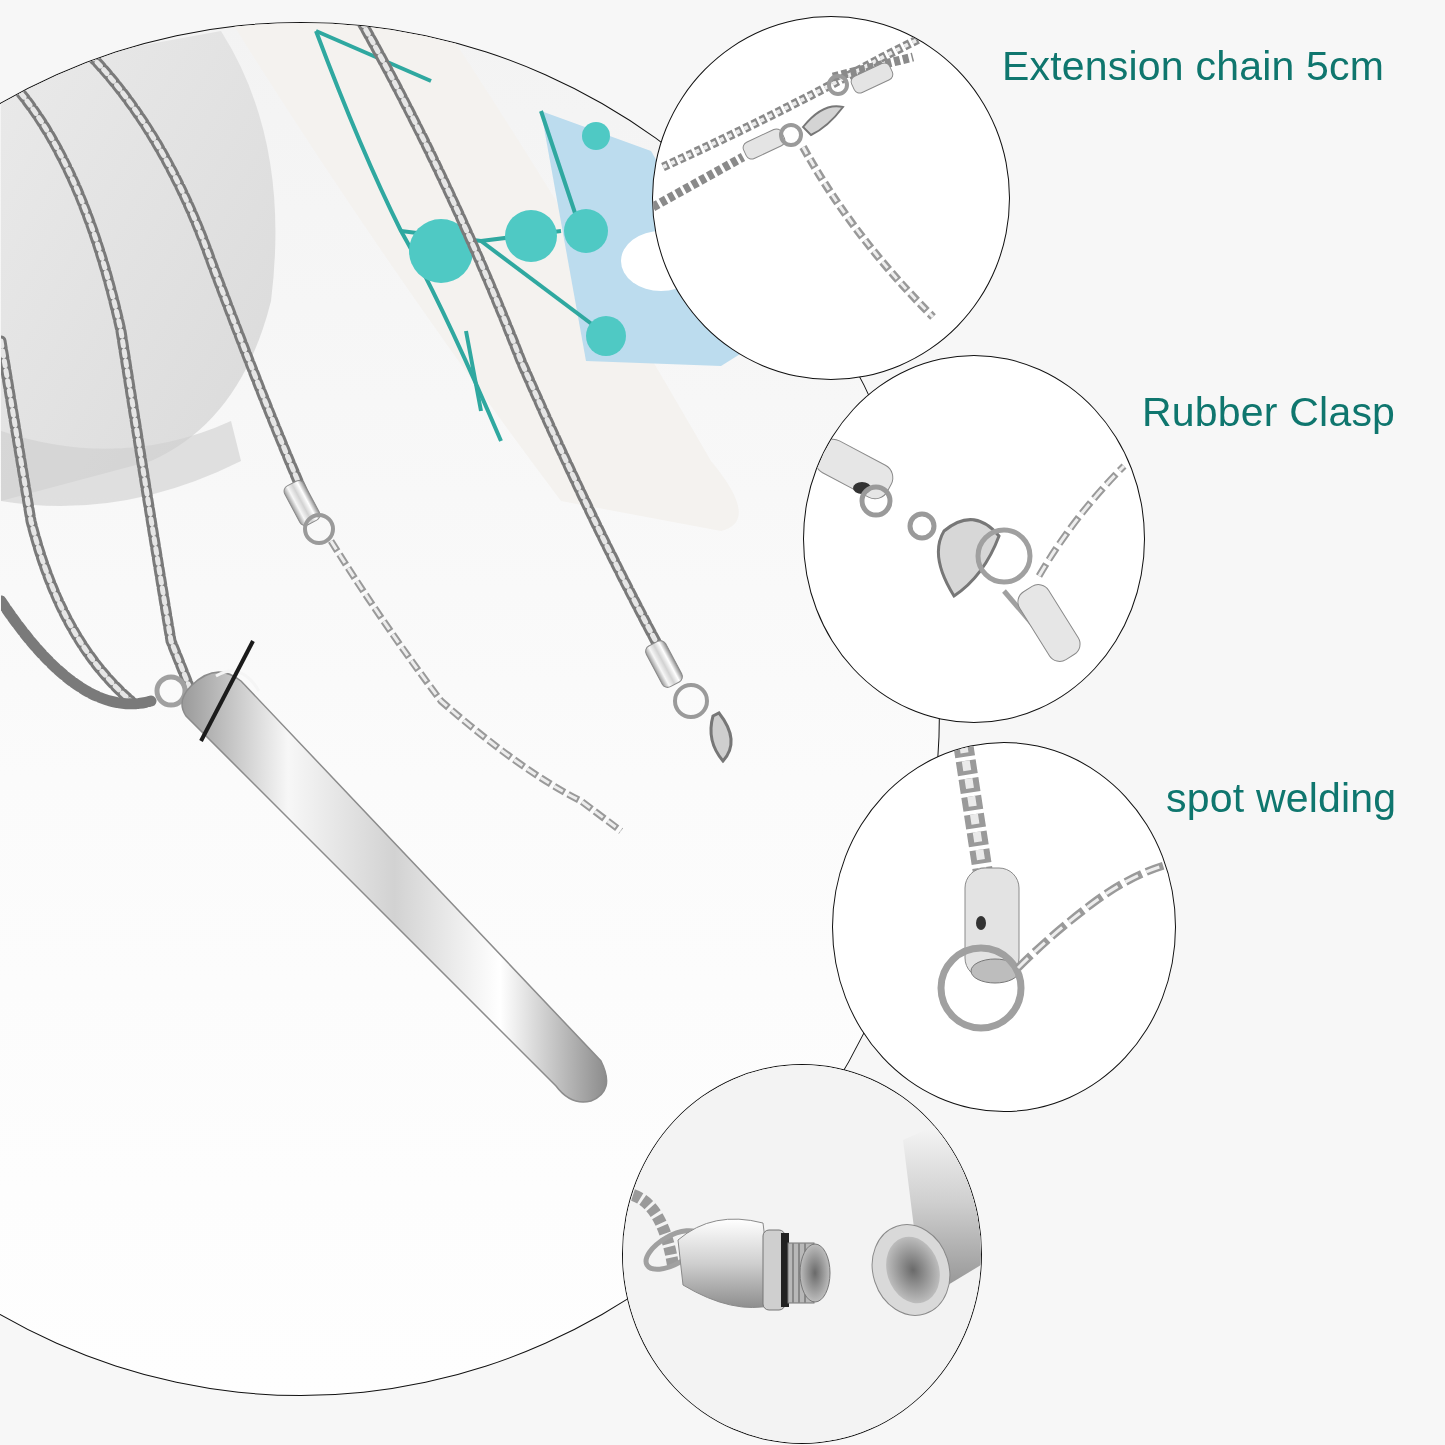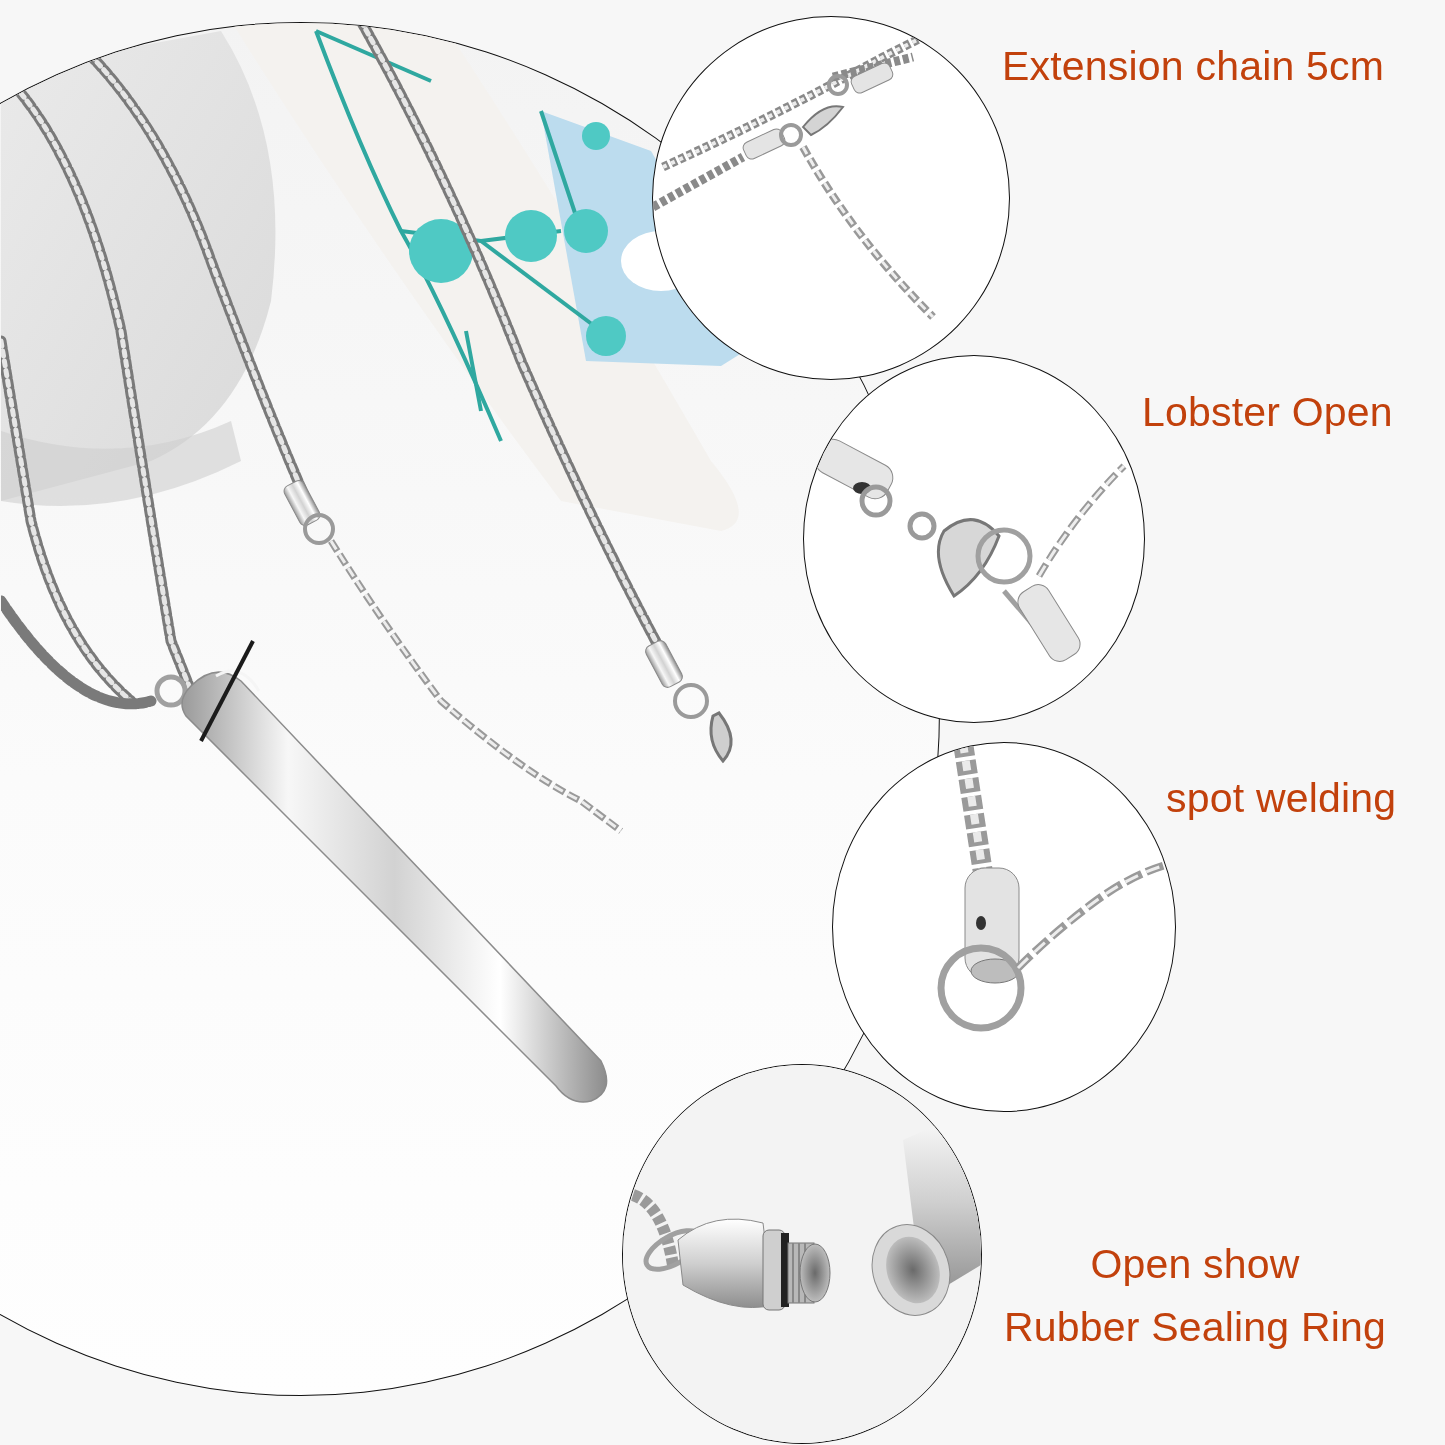--- a/index.html
+++ b/index.html
@@ -25,21 +25,21 @@
     border: 1.5px solid #111; overflow: hidden; background: #ffffff;
   }
   .detail svg { position: absolute; inset: 0; }
   .d1 { left: 652px; top: 16px;  width: 356px; height: 362px; }
   .d2 { left: 803px; top: 355px; width: 340px; height: 366px; }
   .d3 { left: 832px; top: 742px; width: 342px; height: 368px; }
   .d4 { left: 622px; top: 1064px; width: 358px; height: 378px; }
 
   
   .label {
-    position: absolute; color: #c2410c; font-size: 41px; line-height: 1.2;
+    position: absolute; color: #0f766e; font-size: 41px; line-height: 1.2;
     white-space: nowrap; letter-spacing: 0.2px;
   }
   .l1 { left: 1002px; top: 42px; }
   .l2 { left: 1142px; top: 388px; }
   .l3 { left: 1166px; top: 774px; text-align: center; }
   .l4 { left: 980px; top: 1240px; text-align: center; width: 430px; }
   .l4 span { display: block; }
 </style>
 </head>
 <body>
@@ -185,20 +185,16 @@
         <line x1="182" y1="178" x2="182" y2="238"></line>
       </g>
       <ellipse cx="192" cy="208" rx="15" ry="29" fill="url(#hole)" stroke="#777"></ellipse>
       <path d="M280,75 L358,40 L358,200 L300,235 Z" fill="url(#m2)"></path>
       <ellipse cx="288" cy="205" rx="38" ry="46" fill="#d9d9d9" stroke="#8a8a8a" transform="rotate(-18 288 205)"></ellipse>
       <ellipse cx="290" cy="205" rx="26" ry="34" fill="url(#hole)" transform="rotate(-18 290 205)"></ellipse>
     </svg>
   </div>
 
   <div class="label l1">Extension chain 5cm</div>
-  <div class="label l2">Lobster Open</div>
+  <div class="label l2">Rubber Clasp</div>
   <div class="label l3">spot welding</div>
-  <div class="label l4">
-    <span>Open show</span>
-    <span style="margin-top:14px">Rubber Sealing Ring</span>
-  </div>
 
 </div>
 
 </body></html>

